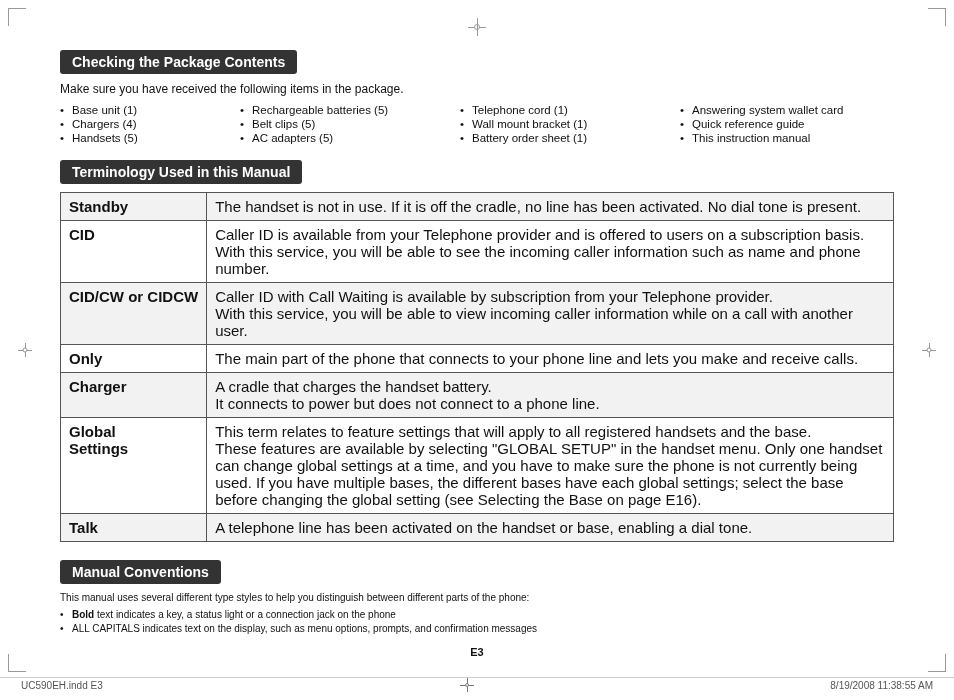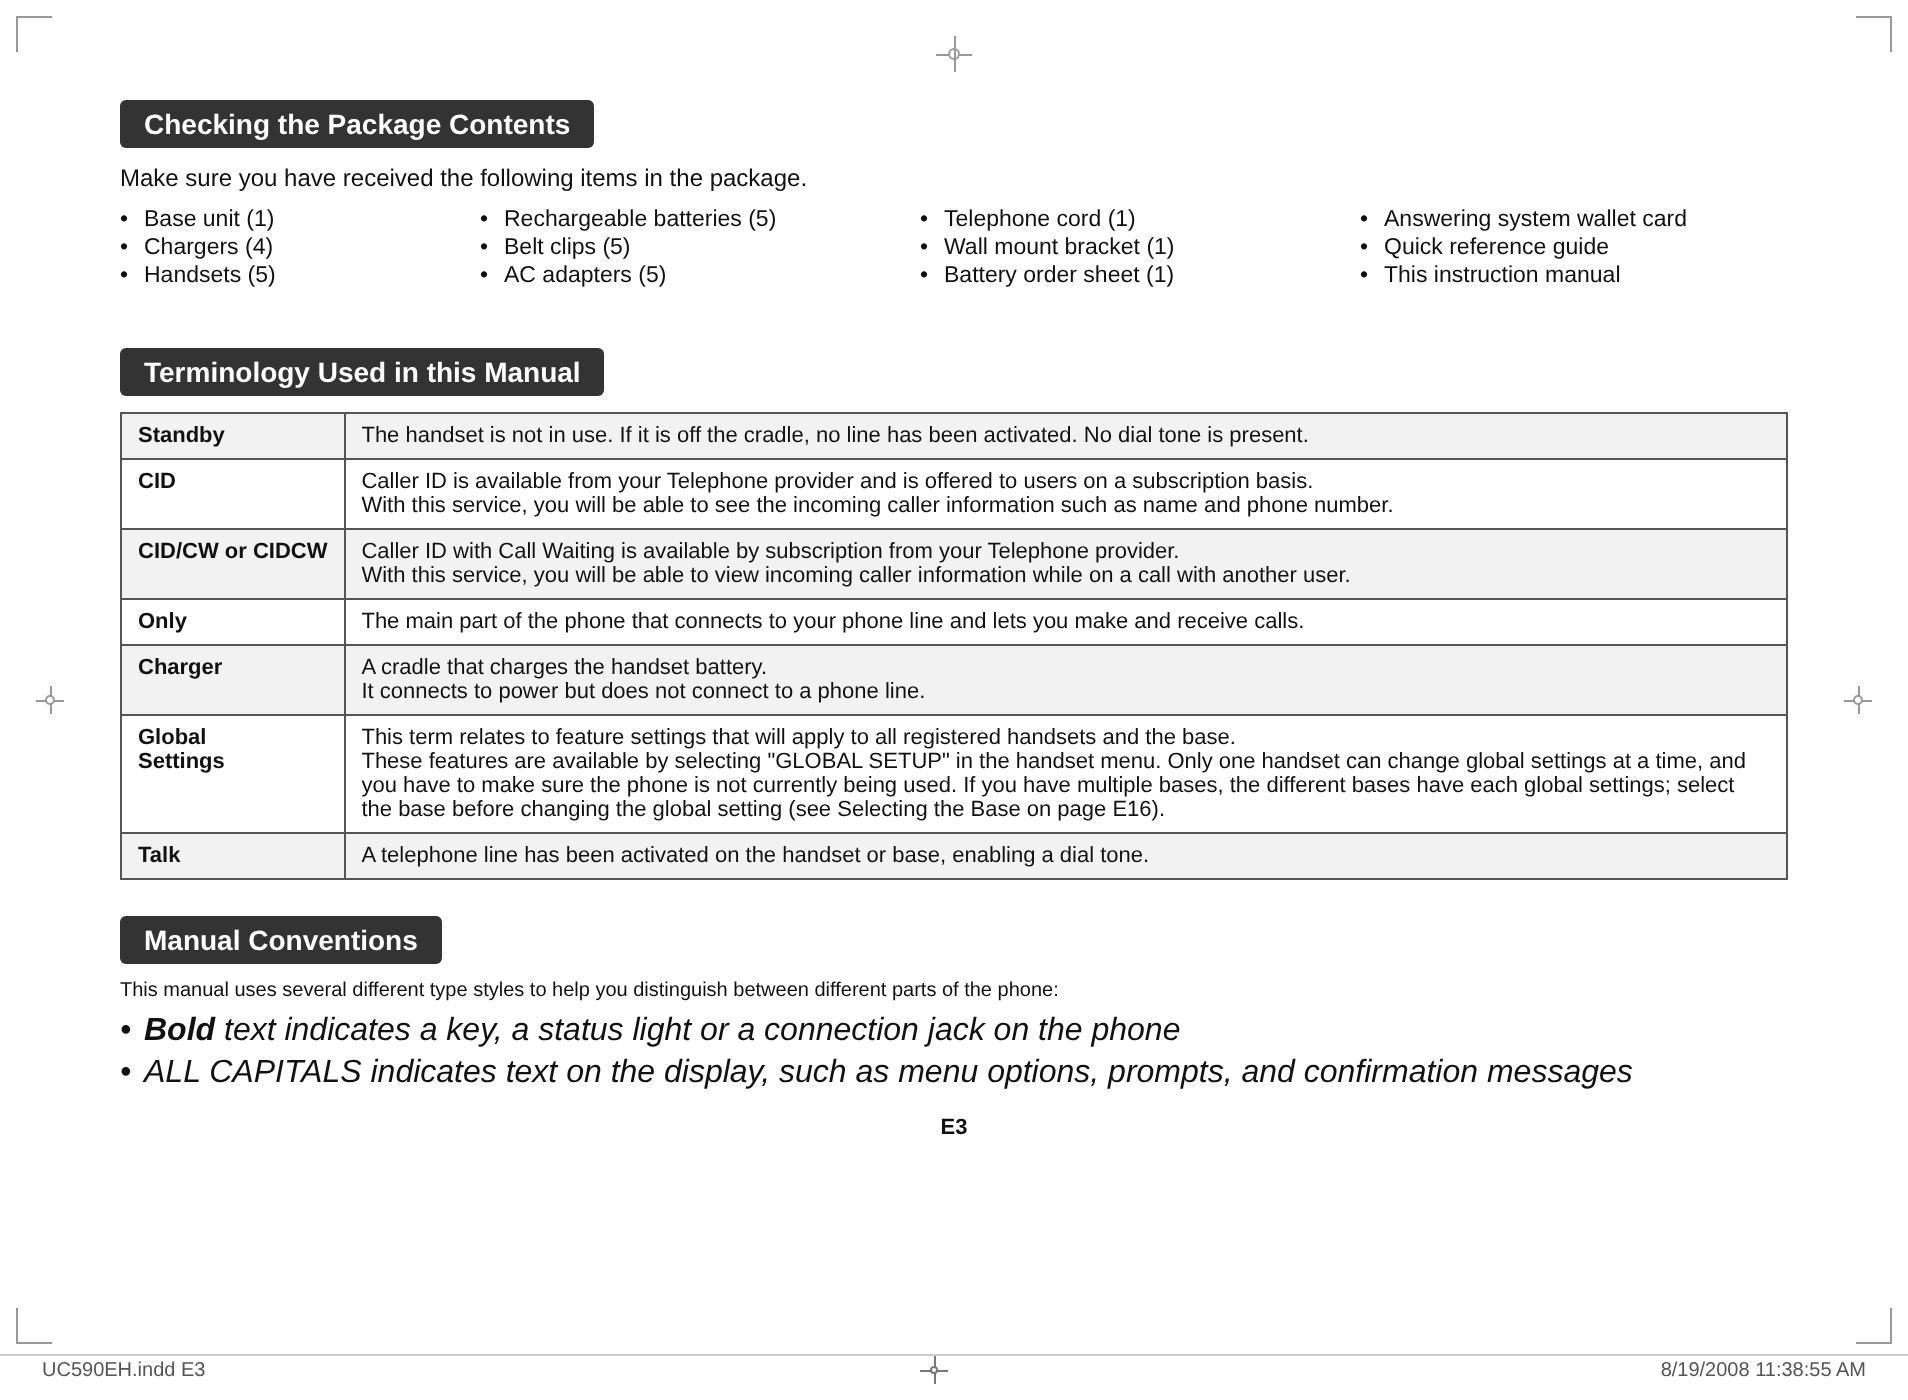--- a/index.html
+++ b/index.html
@@ -88,21 +88,21 @@
     
     .section-intro {
       font-size: 12px;
       margin-bottom: 8px;
     }
 
     .items-grid {
       display: grid;
       grid-template-columns: 180px 220px 220px 250px;
       gap: 0;
-      margin-bottom: 28px;
+      margin-bottom: 14px;
     }
 
     .items-col {
       padding-right: 10px;
     }
 
     .items-col ul {
       list-style: none;
       padding: 0;
     }
@@ -122,21 +122,21 @@
     
     .terminology-table {
       width: 100%;
       border-collapse: collapse;
       margin-bottom: 18px;
     }
 
     .terminology-table td {
       border: 1px solid #555;
       padding: 5px 8px;
-      font-size: 11px;
+      font-size: 15px;
       vertical-align: top;
     }
 
     .terminology-table td:first-child {
       font-weight: bold;
       width: 90px;
       white-space: nowrap;
     }
 
     .terminology-table tr:nth-child(odd) td {
@@ -151,25 +151,24 @@
       font-size: 10px;
       margin-bottom: 6px;
     }
 
     .conventions-list {
       list-style: none;
       padding: 0;
     }
 
     .conventions-list li {
-      font-size: 16px;
+      font-size: 10px;
       margin-bottom: 3px;
       padding-left: 12px;
       position: relative;
-      font-style: italic;
     }
 
     .conventions-list li::before {
       content: '•';
       position: absolute;
       left: 0;
     }
 
     
     .page-number {

